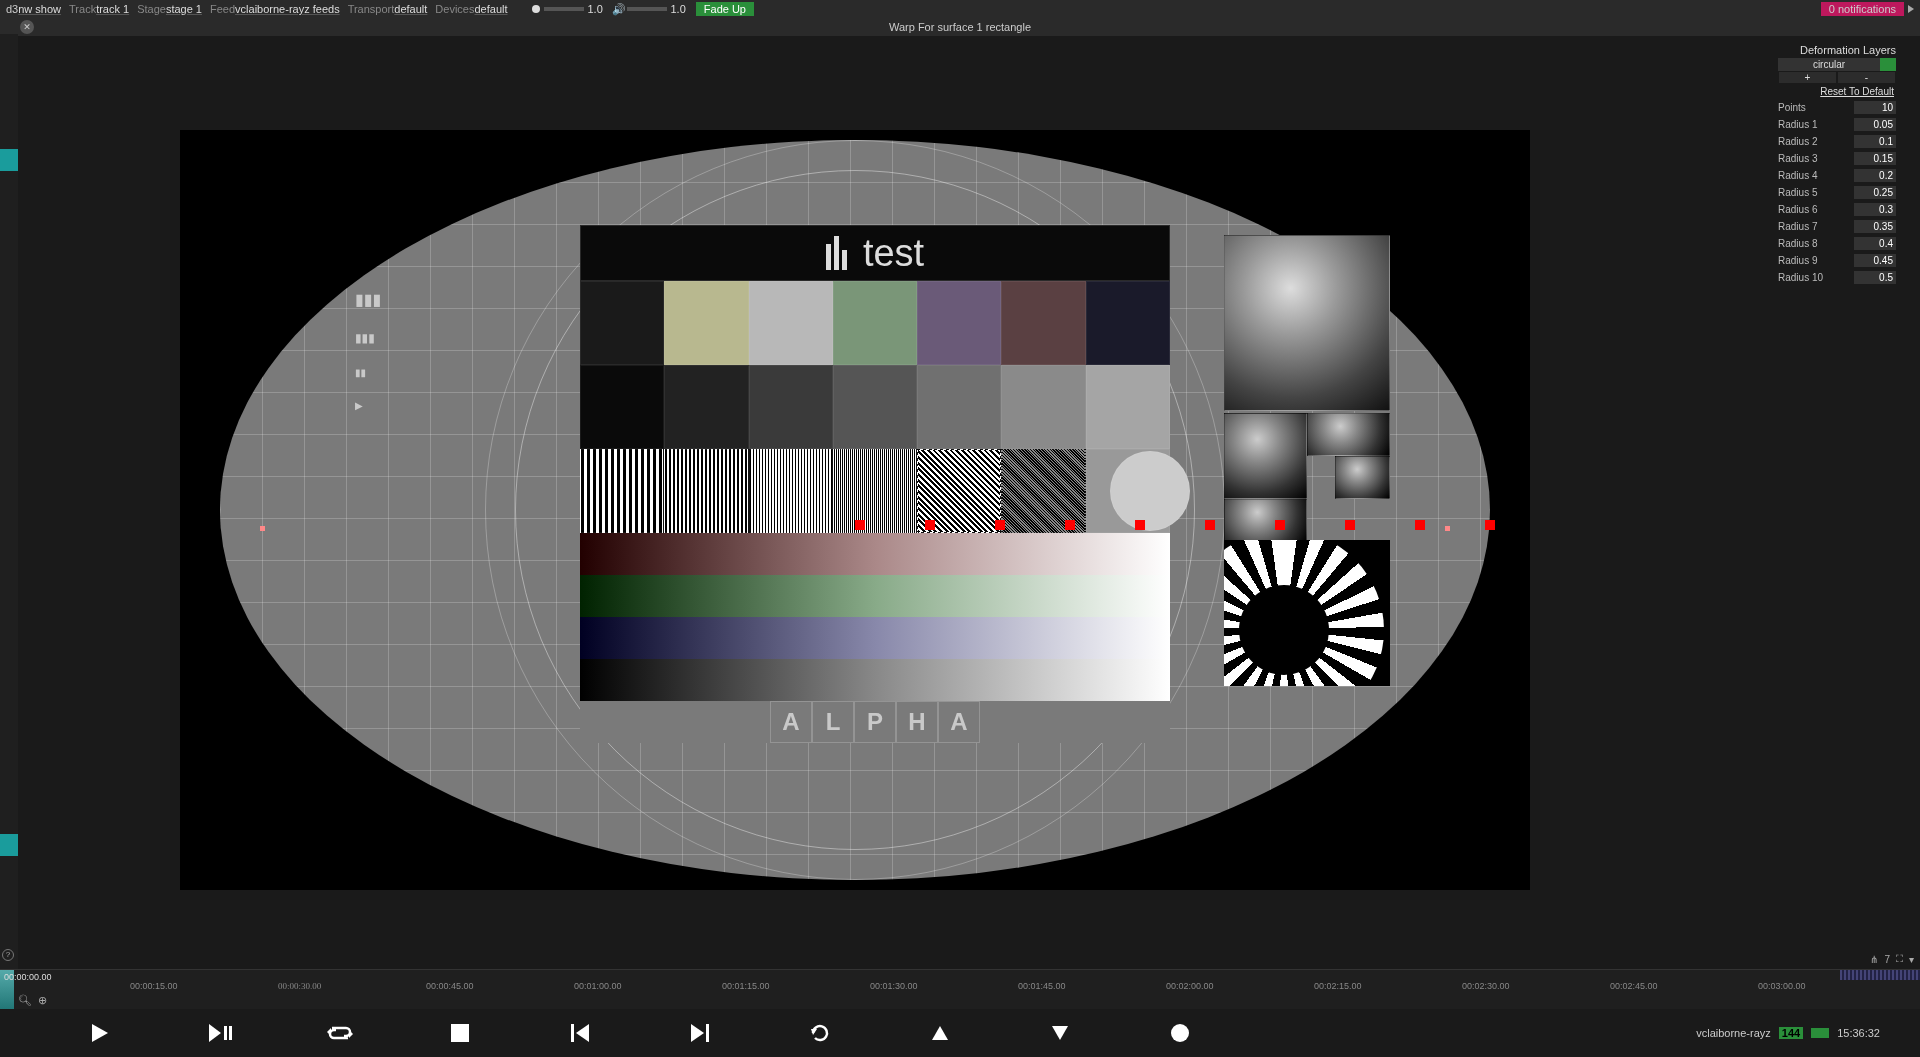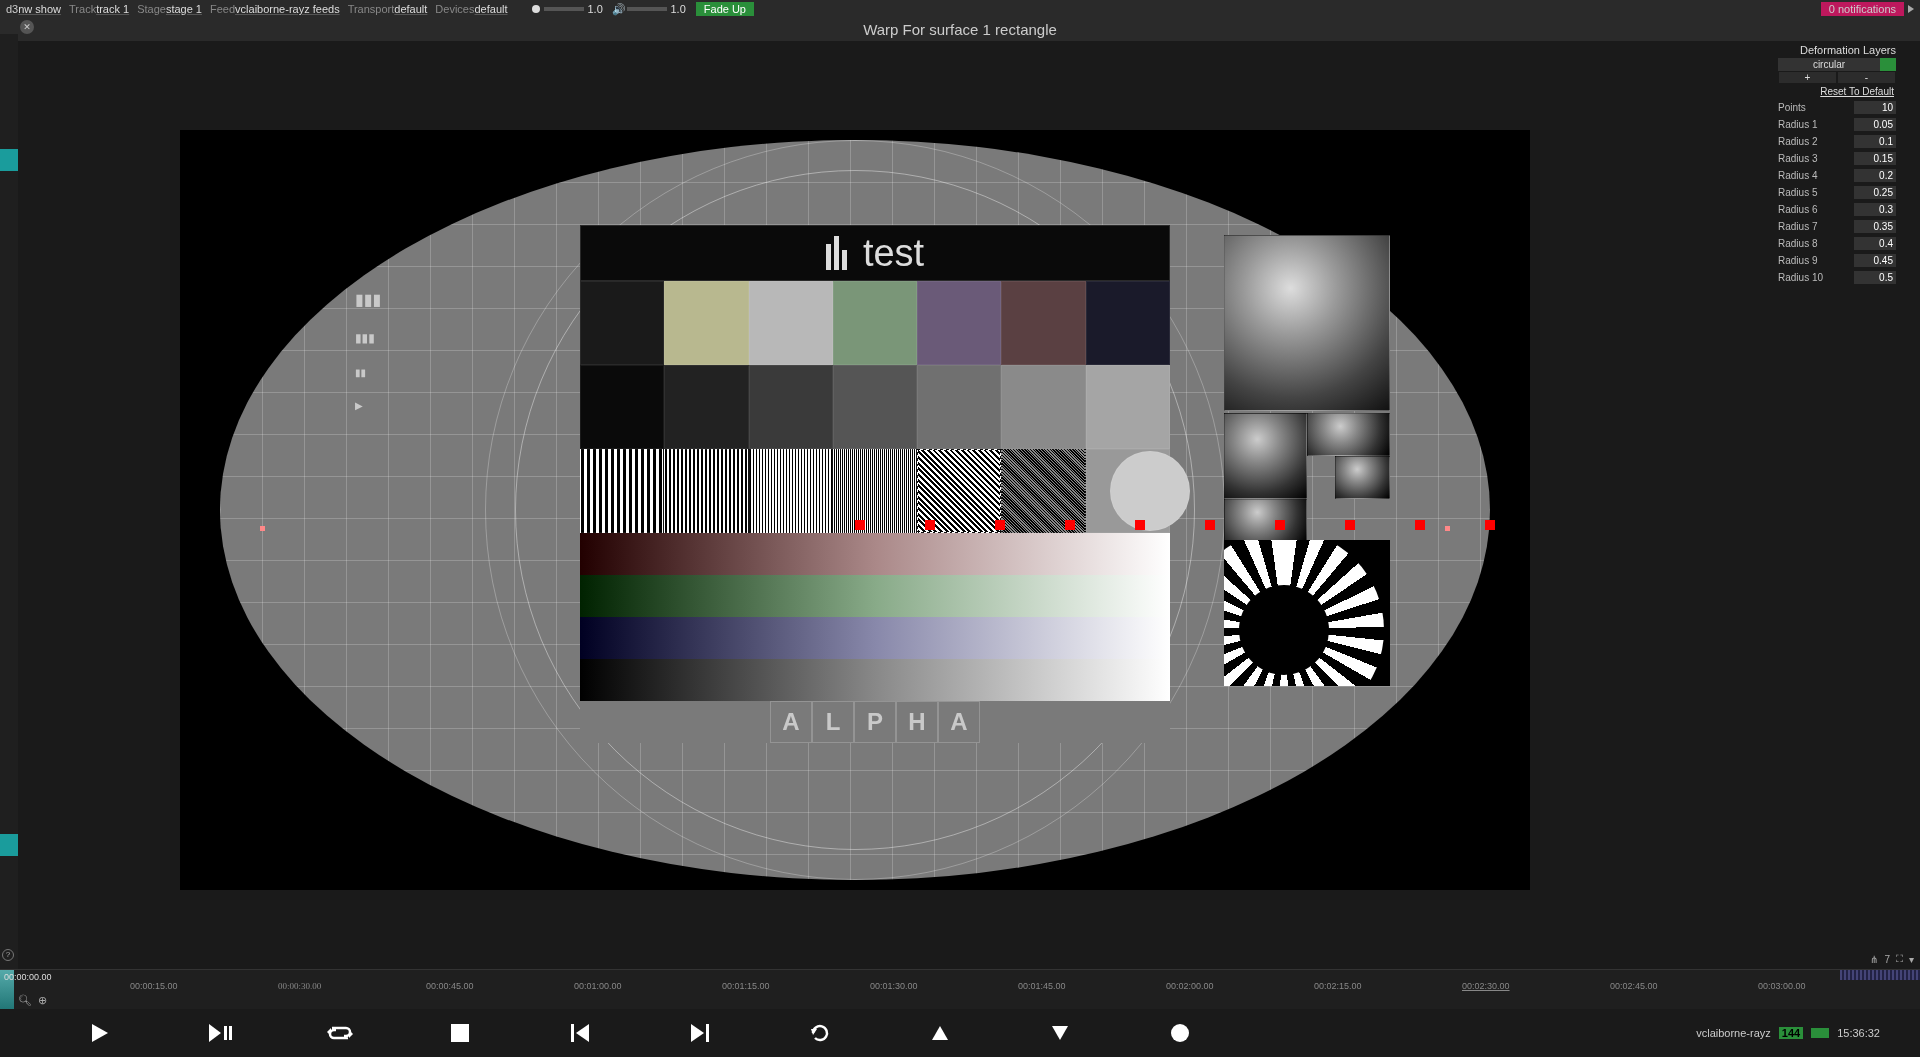--- a/index.html
+++ b/index.html
@@ -9,21 +9,21 @@
 .topbar { height: 18px; background: #2a2a2a; display: flex; align-items: center; padding: 1px 6px; font-size: 11px; }
 .topbar .label { color: #888; margin-left: 8px; }
 .topbar .value { color: #ddd; text-decoration: underline; text-decoration-color: #555; }
 .topbar .fadeup { background: #2a8f3a; color: #fff; padding: 1px 8px; margin-left: 6px; }
 .topbar .num { color: #ddd; margin: 0 4px; }
 .topbar .dot { width: 8px; height: 8px; background: #ddd; border-radius: 50%; display: inline-block; margin: 0 4px; }
 .topbar .spacer-flex { flex: 1; }
 .topbar .notif { background: #be185d; color: #ccc; padding: 1px 8px; font-size: 11px; }
 .topbar .tri { width: 0; height: 0; border-top: 4px solid transparent; border-bottom: 4px solid transparent; border-left: 6px solid #aaa; margin-left: 4px; }
 
-.subtitle { text-align: center; font-size: 15px; color: #ccc; padding: 3px 0; background: #2a2a2a; }
+.subtitle { text-align: center; font-size: 11px; color: #ccc; padding: 3px 0; background: #2a2a2a; }
 
 .close-x { position: absolute; left: 20px; top: 20px; width: 14px; height: 14px; background: #555; border-radius: 50%; color: #ccc; font-size: 9px; text-align: center; line-height: 14px; cursor: pointer; }
 
 
 .left-strip { position: absolute; left: 0; top: 34px; bottom: 48px; width: 18px; background: #1f1f1f; }
 .left-strip .cyan1 { position: absolute; left: 0; top: 115px; width: 18px; height: 22px; background: #1a9c9c; }
 .left-strip .cyan2 { position: absolute; left: 0; top: 800px; width: 18px; height: 22px; background: #1a9c9c; }
 
 
 .viewport { position: absolute; left: 180px; top: 130px; width: 1350px; height: 760px; background: #000; }
@@ -320,21 +320,21 @@
   <div class="marks" id="tl-marks">
       <span class="mark" style="left: 130px;">00:00:15.00</span>
       <span class="mark" style="left: 278px; font-family: Liberation Serif, serif;">00:00:30.00</span>
       <span class="mark" style="left: 426px;">00:00:45.00</span>
       <span class="mark" style="left: 574px;">00:01:00.00</span>
       <span class="mark" style="left: 722px;">00:01:15.00</span>
       <span class="mark" style="left: 870px;">00:01:30.00</span>
       <span class="mark" style="left: 1018px;">00:01:45.00</span>
       <span class="mark" style="left: 1166px;">00:02:00.00</span>
       <span class="mark" style="left: 1314px;">00:02:15.00</span>
-      <span class="mark" style="left: 1462px; text-decoration: underline;">00:02:30.00</span>
+      <span class="mark" style="left: 1462px;">00:02:30.00</span>
       <span class="mark" style="left: 1610px;">00:02:45.00</span>
       <span class="mark" style="left: 1758px;">00:03:00.00</span>
     </div>
   <div class="zoom-icons">
     <span>🔍︎</span>
     <span>⊕</span>
   </div>
 </div>
 
 <div class="transport">

